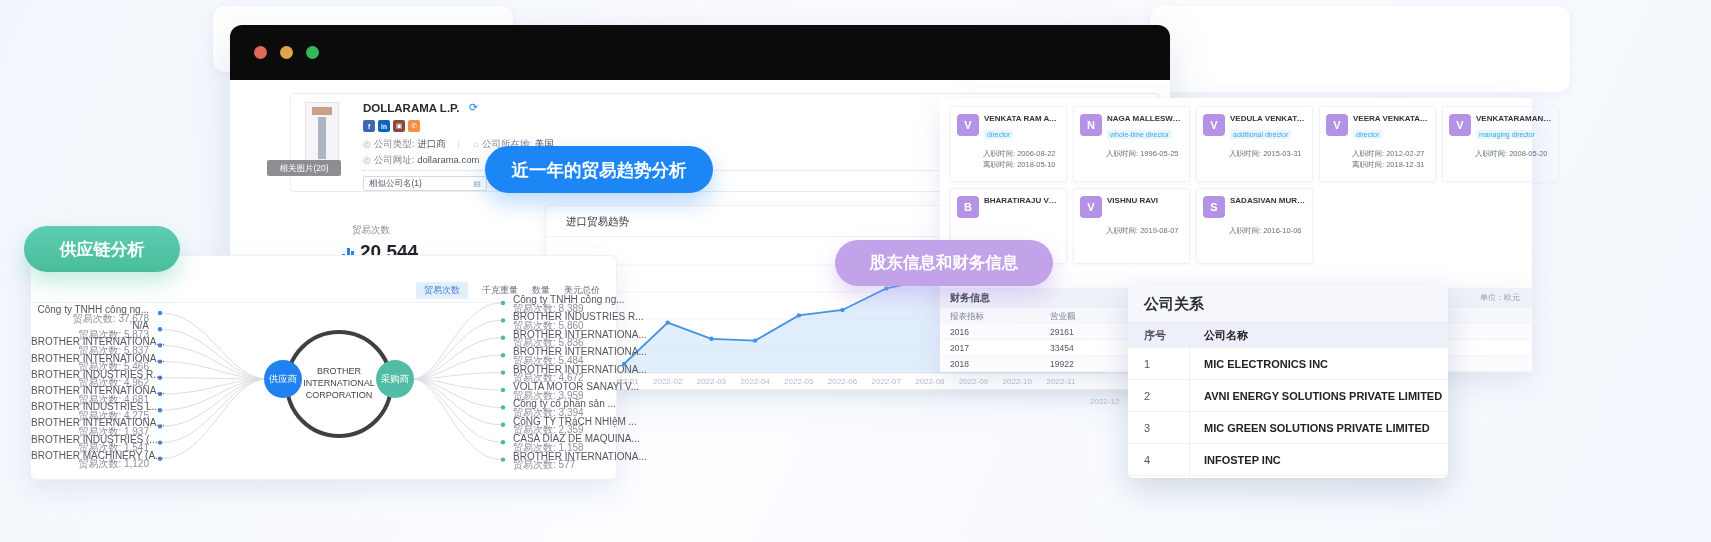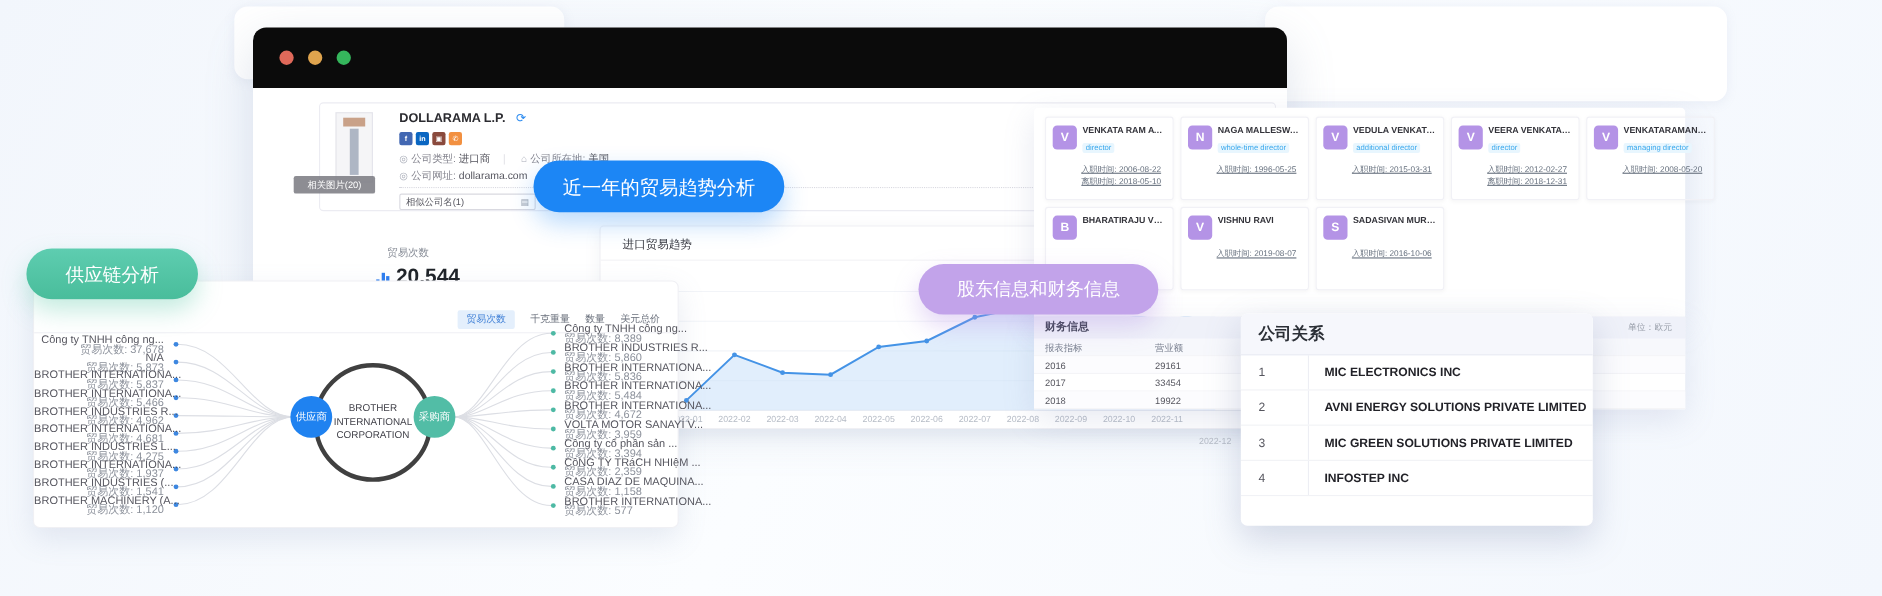--- a/index.html
+++ b/index.html
@@ -76,21 +76,21 @@
               border-radius:4px 4px 0 0; box-shadow:0 10px 28px rgba(120,135,175,.18); z-index:4; }
   .panel-head { height:20px; background:#eff1f9; font-size:10px; font-weight:bold; color:#3c4150;
                 line-height:20px; padding-left:10px; display:flex; }
   .sh-grid { display:grid; grid-template-columns:repeat(5,1fr); gap:6px; padding:8px 10px; }
   .sh-card { height:76px; border:1px solid #f1f1f6; border-radius:3px; box-shadow:0 1px 4px rgba(0,0,0,.04); padding:7px 6px; }
   .sh-top { display:flex; gap:5px; }
   .avatar { width:22px; height:22px; border-radius:4px; background:#b493e6; color:#fff; font-size:11px; font-weight:bold;
             display:flex; align-items:center; justify-content:center; flex:0 0 22px; }
   .sh-name { font-size:8px; font-weight:bold; color:#33333a; white-space:nowrap; overflow:hidden; text-overflow:ellipsis; max-width:76px; }
   .sh-role { display:inline-block; margin-top:3px; font-size:7px; color:#3aa8ec; background:#e8f6fe; padding:1px 3px; border-radius:2px; }
-  .sh-dates { margin-top:7px; margin-left:26px; font-size:7.5px; color:#66707e; line-height:11px;text-decoration:underline; }
+  .sh-dates { margin-top:7px; margin-left:26px; font-size:7.5px; color:#66707e; line-height:11px; }
 
   .fin-panel { position:absolute; left:940px; top:288px; width:592px; height:84px; background:#fff;
                box-shadow:0 10px 28px rgba(120,135,175,.18); z-index:4; }
   .fin-unit { margin-left:auto; padding-right:12px; font-size:8px; font-weight:normal; color:#9aa0ab; }
   .fin-row { display:flex; height:16px; line-height:16px; font-size:8.5px; color:#55555e; border-bottom:1px solid #f4f4f7; }
   .fin-row.head { background:#f7f8fc; color:#7a8090; }
   .fin-row:nth-child(odd):not(.head) { background:#fcfcfe; }
   .fc1 { width:110px; padding-left:10px; }
   .fc2 { width:110px; }
 
@@ -98,21 +98,21 @@
   .rel-card { position:absolute; left:1128px; top:285px; width:320px; height:193px; background:#fff;
               border-radius:6px; box-shadow:0 12px 32px rgba(110,125,165,.28); z-index:5; overflow:hidden; }
   .rel-title { height:38px; background:#f6f7fc; border-bottom:1px solid #e9ebf3; font-size:15px; font-weight:bold;
                color:#2b2f36; line-height:38px; padding-left:16px; }
   .rel-head { display:flex; height:25px; background:#eef0f9; line-height:25px; font-size:11px; font-weight:bold; color:#45495a; }
   .rel-row { display:flex; height:32px; line-height:32px; border-bottom:1px solid #f1f2f6; }
   .rc1 { width:62px; padding-left:16px; border-right:1px solid #edeef4; font-size:11px; color:#55555e; }
   .rc2 { padding-left:14px; font-size:11px; font-weight:bold; color:#222228; white-space:nowrap; }
 
   
-  .pill { position:absolute; color:#fff; font-weight:normal; display:flex; align-items:center; justify-content:center; z-index:6; }
+  .pill { position:absolute; color:#fff; font-weight:bold; display:flex; align-items:center; justify-content:center; z-index:6; }
   .pill-teal { left:24px; top:226px; width:156px; height:46px; border-radius:23px; font-size:17px;
                background:linear-gradient(180deg,#5ecdb0,#49bd9b); box-shadow:0 10px 22px rgba(84,197,163,.35); }
   .pill-blue { left:485px; top:146px; width:228px; height:47px; border-radius:24px; font-size:17.5px;
                background:#1c86f5; box-shadow:0 10px 22px rgba(28,134,245,.30); }
   .pill-purple { left:835px; top:240px; width:218px; height:46px; border-radius:23px; font-size:16.5px;
                  background:#c2a3ea; box-shadow:0 10px 22px rgba(178,140,230,.35); }
 </style>
 </head>
 <body>
 
@@ -518,20 +518,24 @@
 
         <div class="fin-row">
           <span class="fc1">2018</span>
           <span class="fc2">19922</span>
         </div>
       </div>
   </div>
 
   <div class="rel-card">
     <div class="rel-title">公司关系</div>
+    <div class="rel-head">
+      <span class="rc1">序号</span>
+      <span class="rc2">公司名称</span>
+    </div>
     <div>
 
         <div class="rel-row">
           <span class="rc1">1</span>
           <span class="rc2">MIC ELECTRONICS INC</span>
         </div>
 
         <div class="rel-row">
           <span class="rc1">2</span>
           <span class="rc2">AVNI ENERGY SOLUTIONS PRIVATE LIMITED</span>

